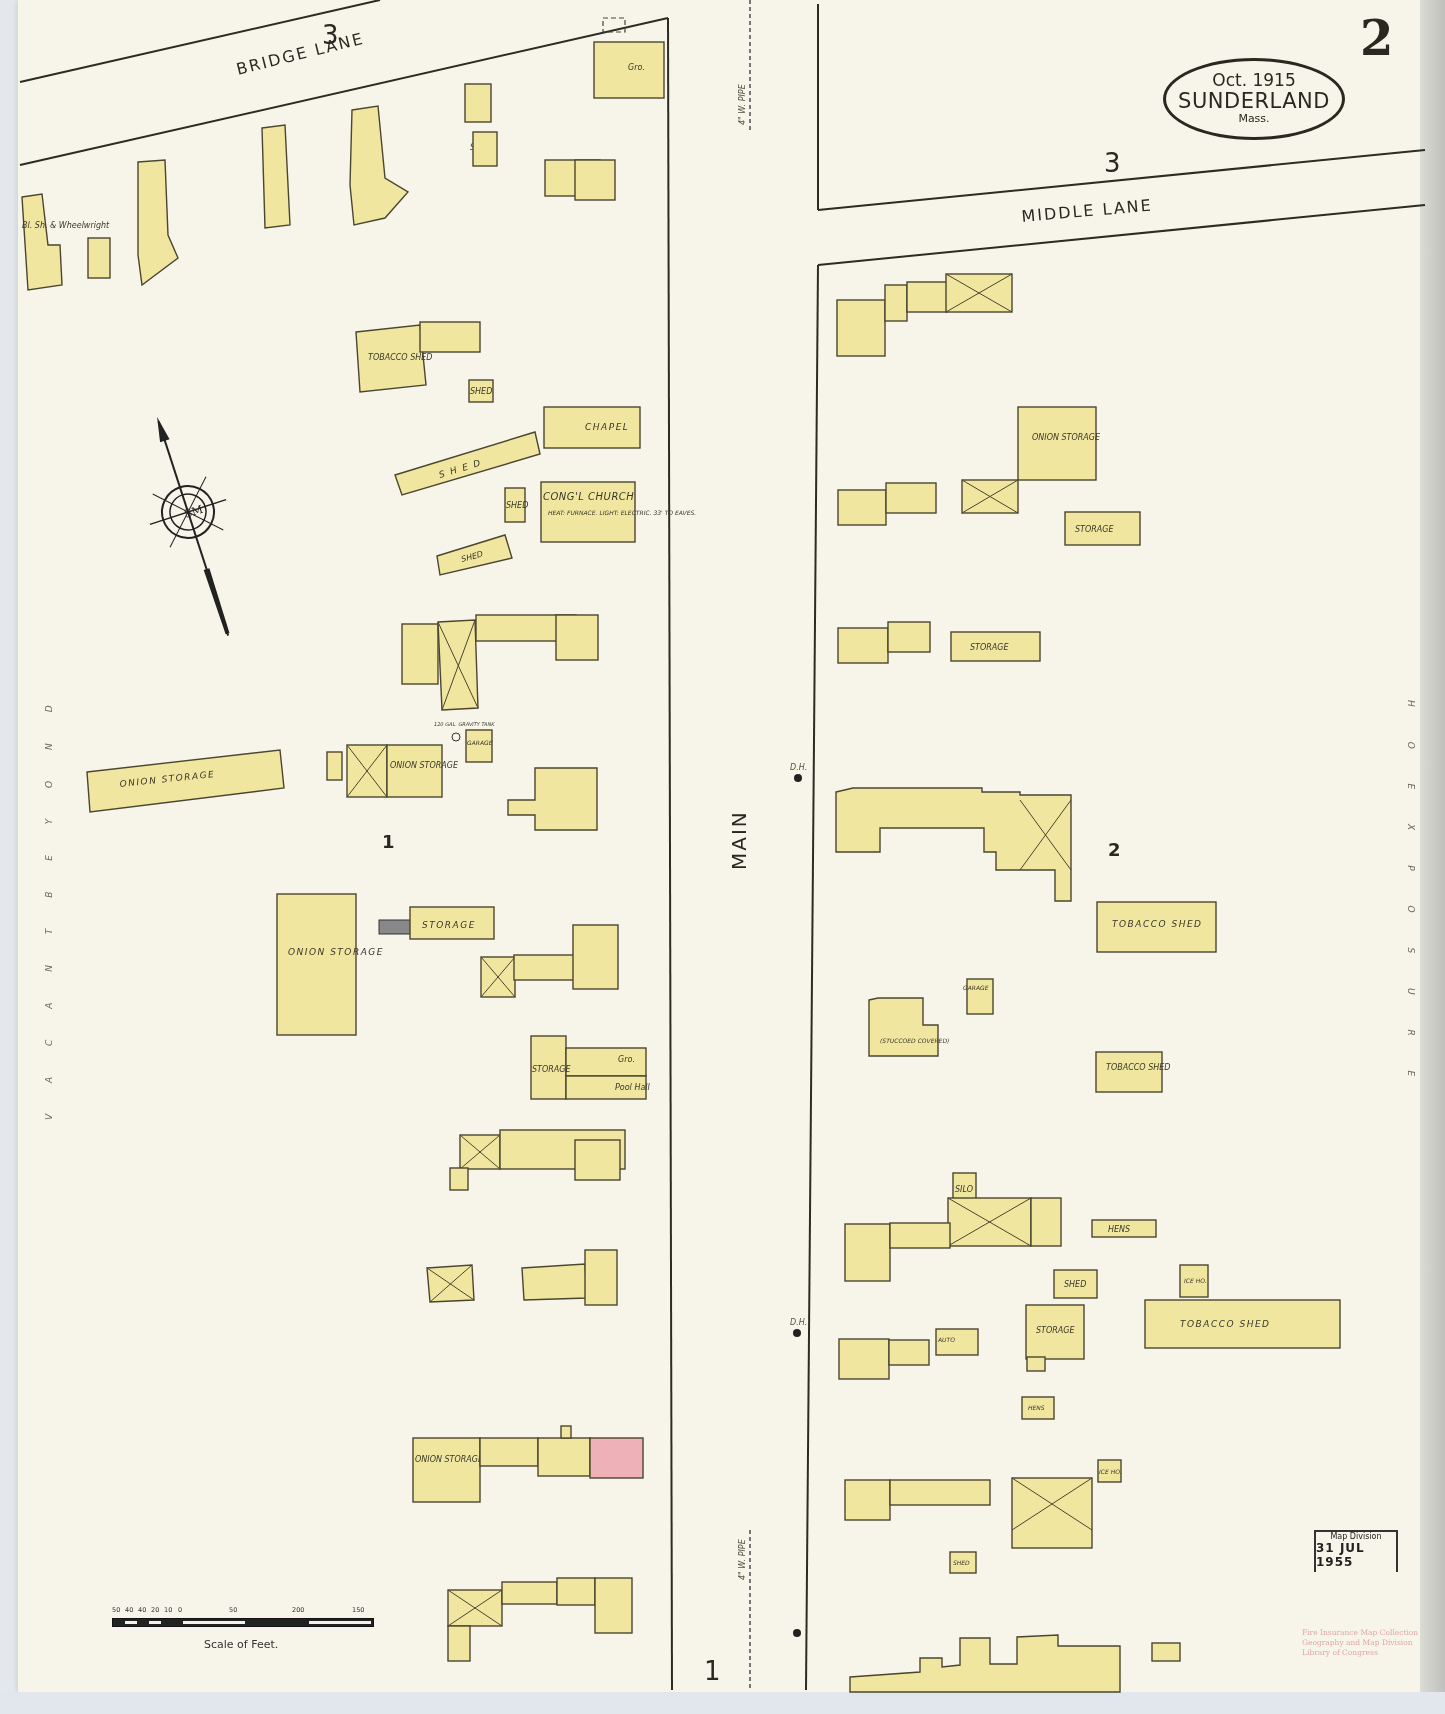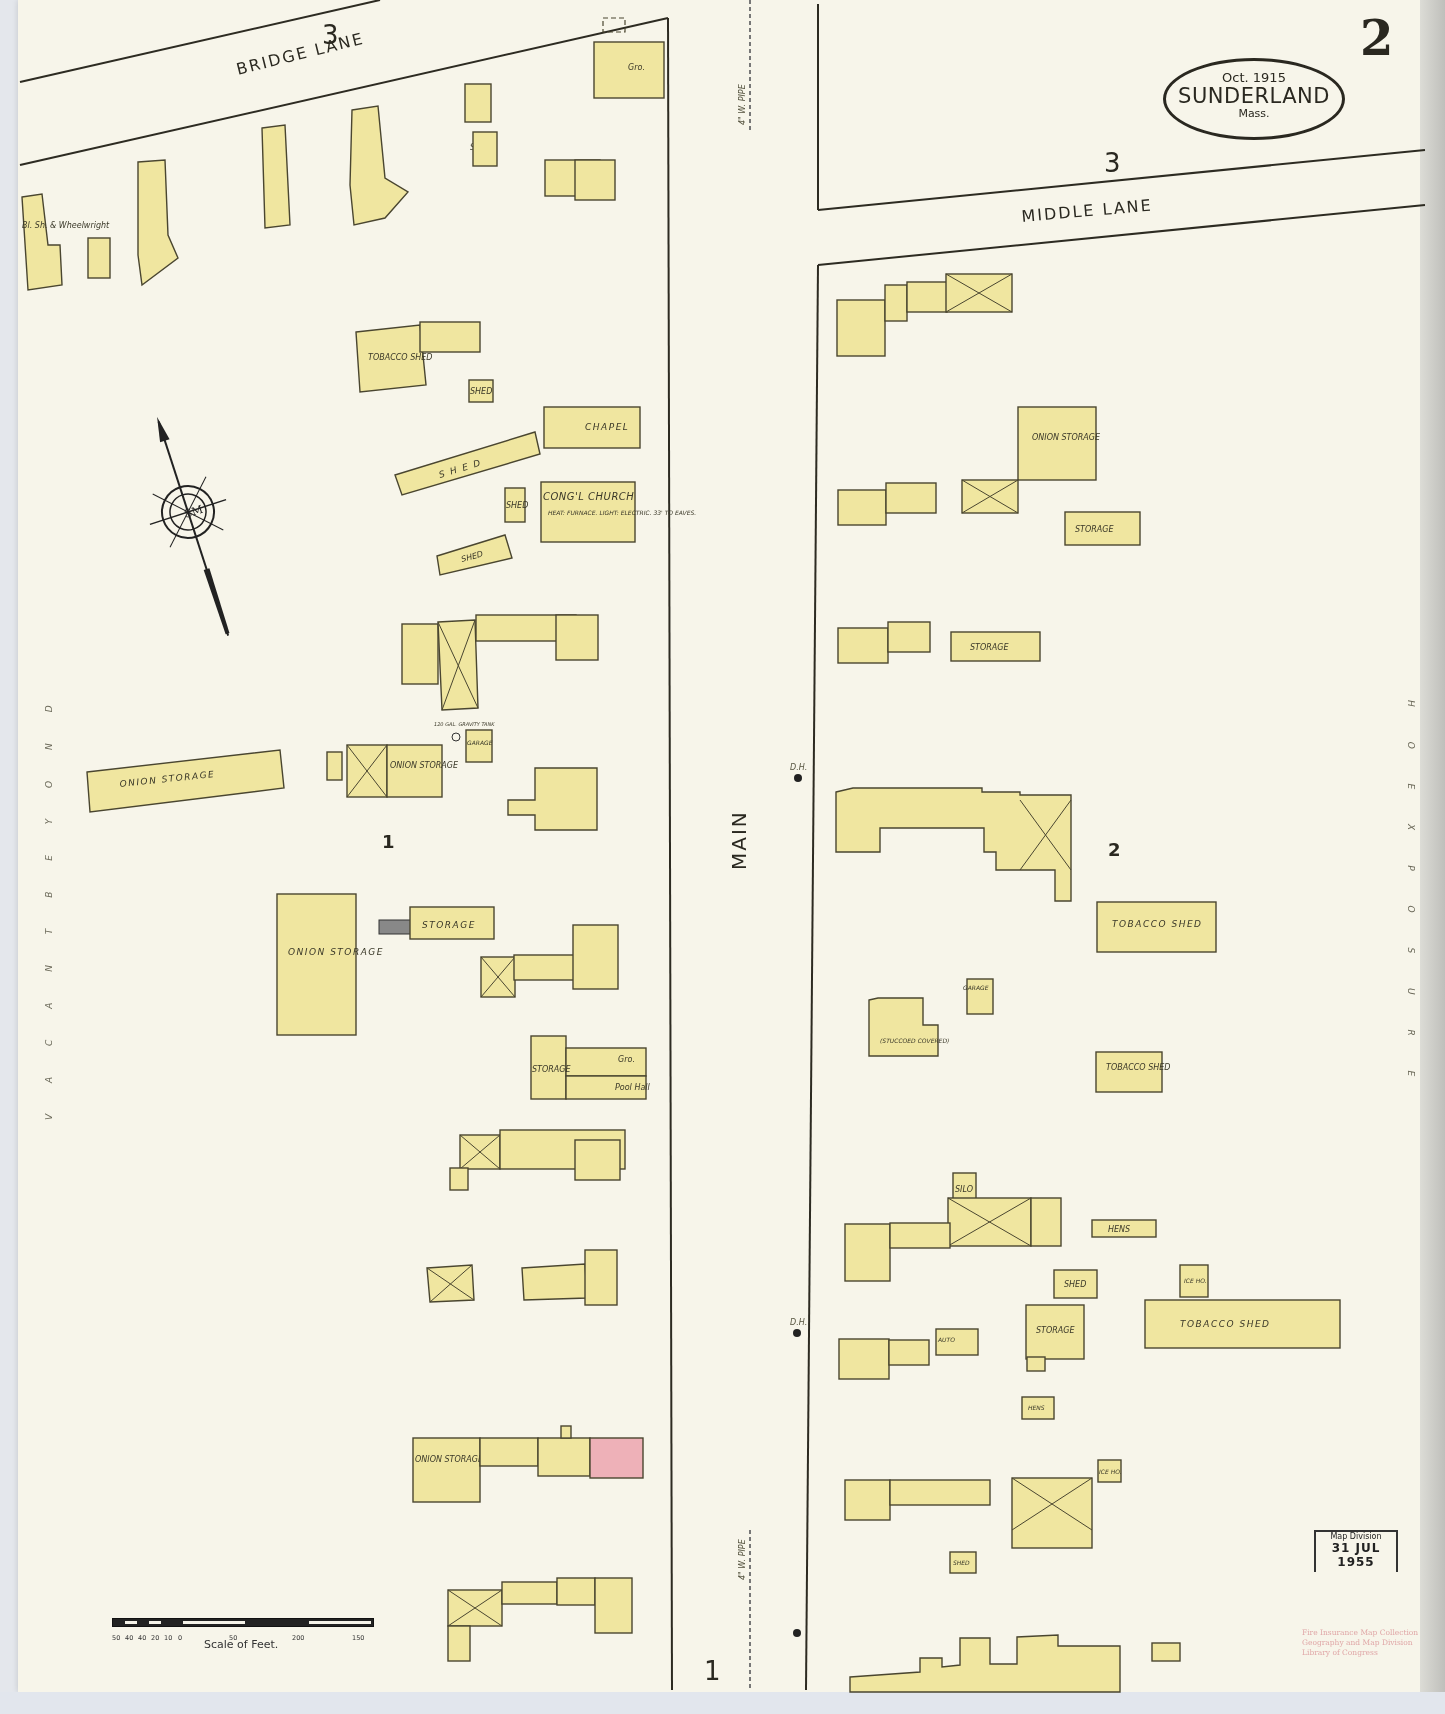--- a/index.html
+++ b/index.html
@@ -15,31 +15,31 @@
   .thin { stroke: #4a4630; stroke-width: 1; fill: none; }
   .lbl { font-family: "DejaVu Sans", sans-serif; font-style: italic; fill: #3a3828; font-size: 9px; letter-spacing: 1.5px; }
   .lbl-sm { font-family: "DejaVu Sans", sans-serif; font-style: italic; fill: #3a3828; font-size: 8px; }
   .street { font-family: "DejaVu Sans", sans-serif; fill: #2a2820; font-size: 16px; letter-spacing: 2px; }
   .block-num { font-family: "DejaVu Sans", sans-serif; fill: #2a2820; font-size: 26px; }
   .ward { font-family: "DejaVu Sans", sans-serif; fill: #2a2820; font-size: 18px; font-weight: bold; }
   .addr { font-family: "DejaVu Sans", sans-serif; font-style: italic; fill: #55533f; font-size: 8px; }
   .edge-letters { font-family: "DejaVu Sans", sans-serif; font-style: italic; fill: #6a6858; font-size: 9px; }
   .stamp { position: absolute; left: 1314px; top: 1530px; width: 80px; height: 40px; border: 2px solid #333; border-bottom: none; font-family: "DejaVu Sans", sans-serif; color: #222; }
   .stamp .top { font-size: 8px; text-align: center; }
-  .stamp .date { font-size: 12px; font-weight: bold; text-align: center; letter-spacing: 1px; }
+  .stamp .date { font-size: 12px; font-weight: bold; text-align: left; letter-spacing: 1px; }
   .credit { position: absolute; left: 1282px; top: 1628px; font-family: "DejaVu Serif", serif; font-size: 7.5px; color: #e0a8a8; line-height: 10px; margin-left: 20px; }
   .title-cartouche { position: absolute; left: 1163px; top: 58px; width: 176px; height: 76px; border: 3px solid #2a2820; border-radius: 50%; text-align: center; font-family: "DejaVu Sans", sans-serif; color: #2a2820; }
-  .title-cartouche .date { font-size: 13px; margin-top: 9px; }
+  .title-cartouche .date { font-size: 17px; margin-top: 9px; }
   .title-cartouche .town { font-size: 21px; letter-spacing: 0.5px; line-height: 22px; }
   .title-cartouche .state { font-size: 11px; }
   .sheet-num { position: absolute; left: 1360px; top: 10px; font-family: "DejaVu Serif", serif; font-weight: bold; font-size: 48px; color: #2a2820; }
   .scale { position: absolute; left: 112px; top: 1590px; width: 270px; font-family: "DejaVu Sans", sans-serif; color: #333; }
   .scale .title { font-size: 11px; position: absolute; left: 92px; top: 0; margin-top: 48px; }
   .scale .ticks { position: absolute; top: 16px; left: 0; width: 270px; font-size: 6.5px; }
-  .scale .ticks span { position: absolute; margin-top: 28px; }
+  .scale .ticks span { position: absolute; }
   .scale .bar { position: absolute; top: 28px; left: 0; width: 260px; height: 7px; background: #222; border: 1px solid #111; }
   .scale .bar i { position: absolute; top: 2px; height: 3px; background: #f4f2e8; }
 </style>
 </head>
 <body>
 
 <div id="sheet"></div>
 <div id="sheet-edge"></div>
 <div id="bottom-strip"></div>
 

